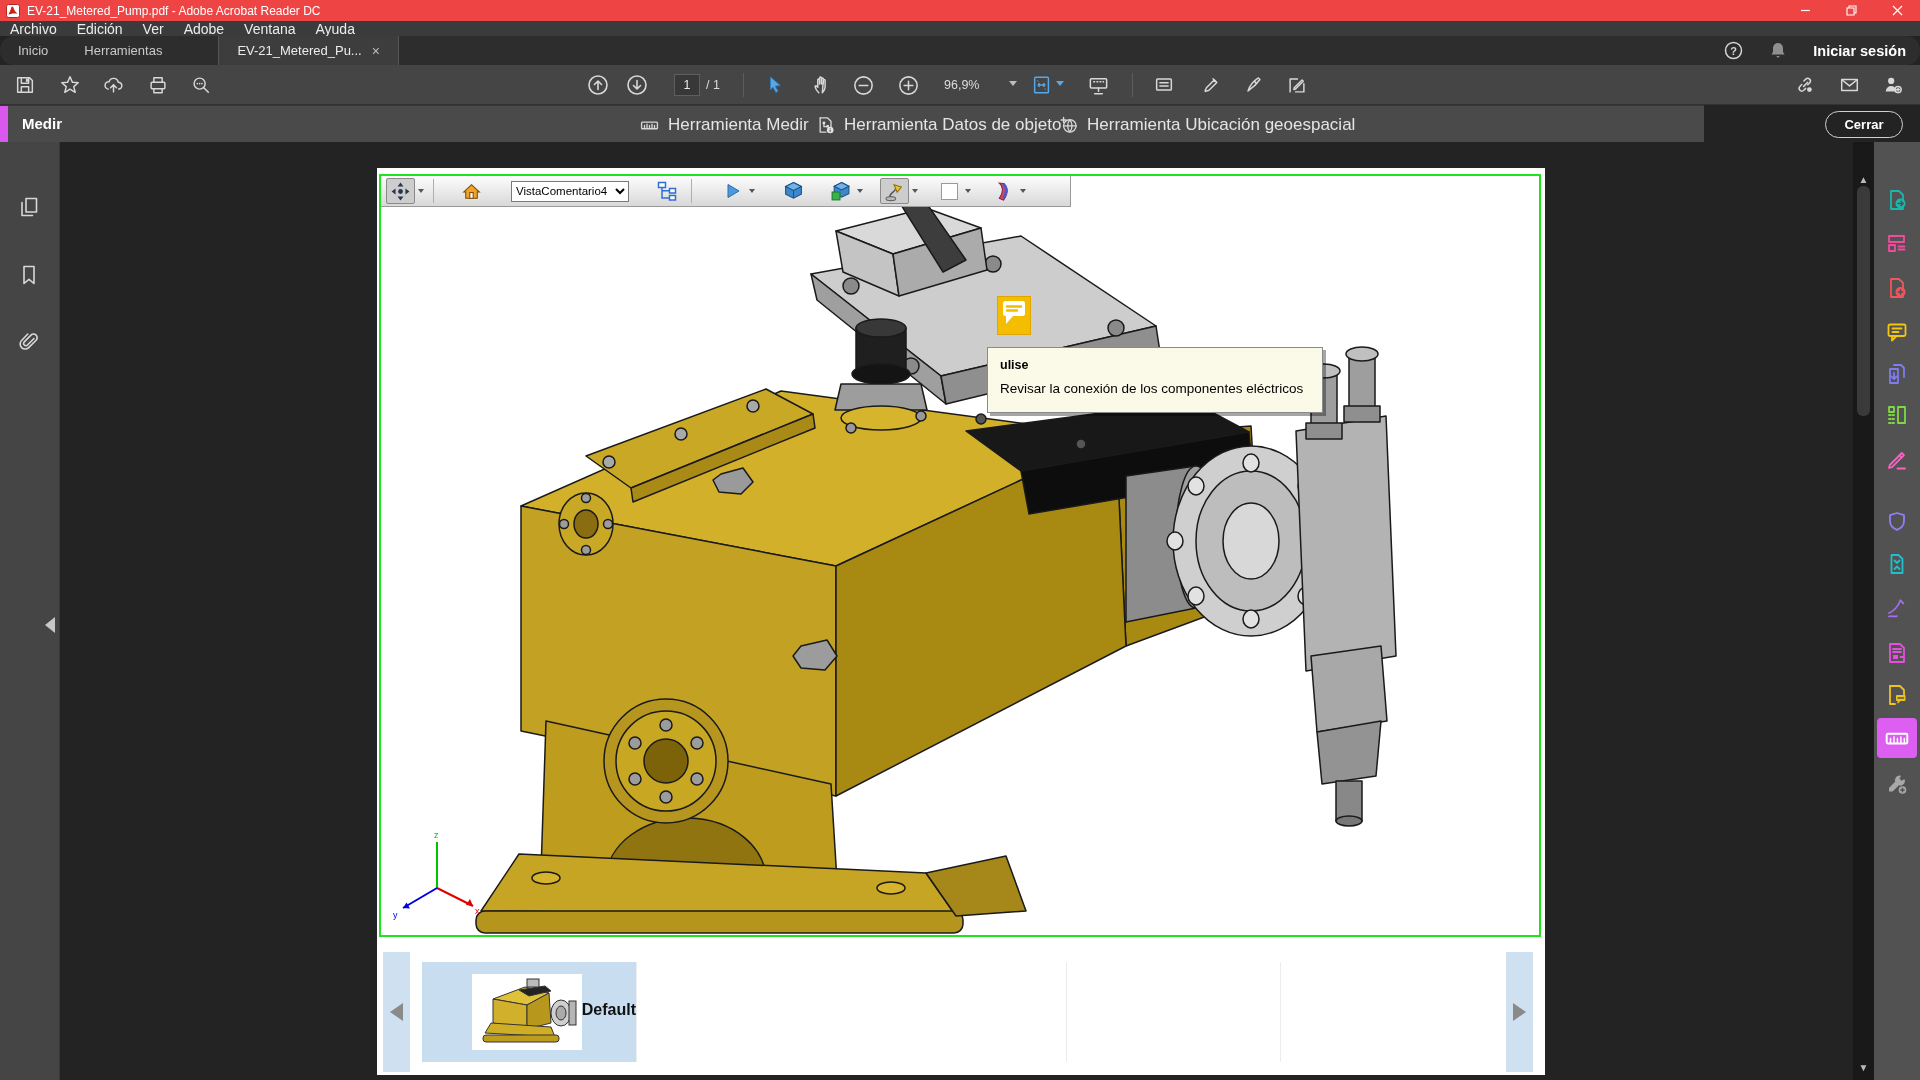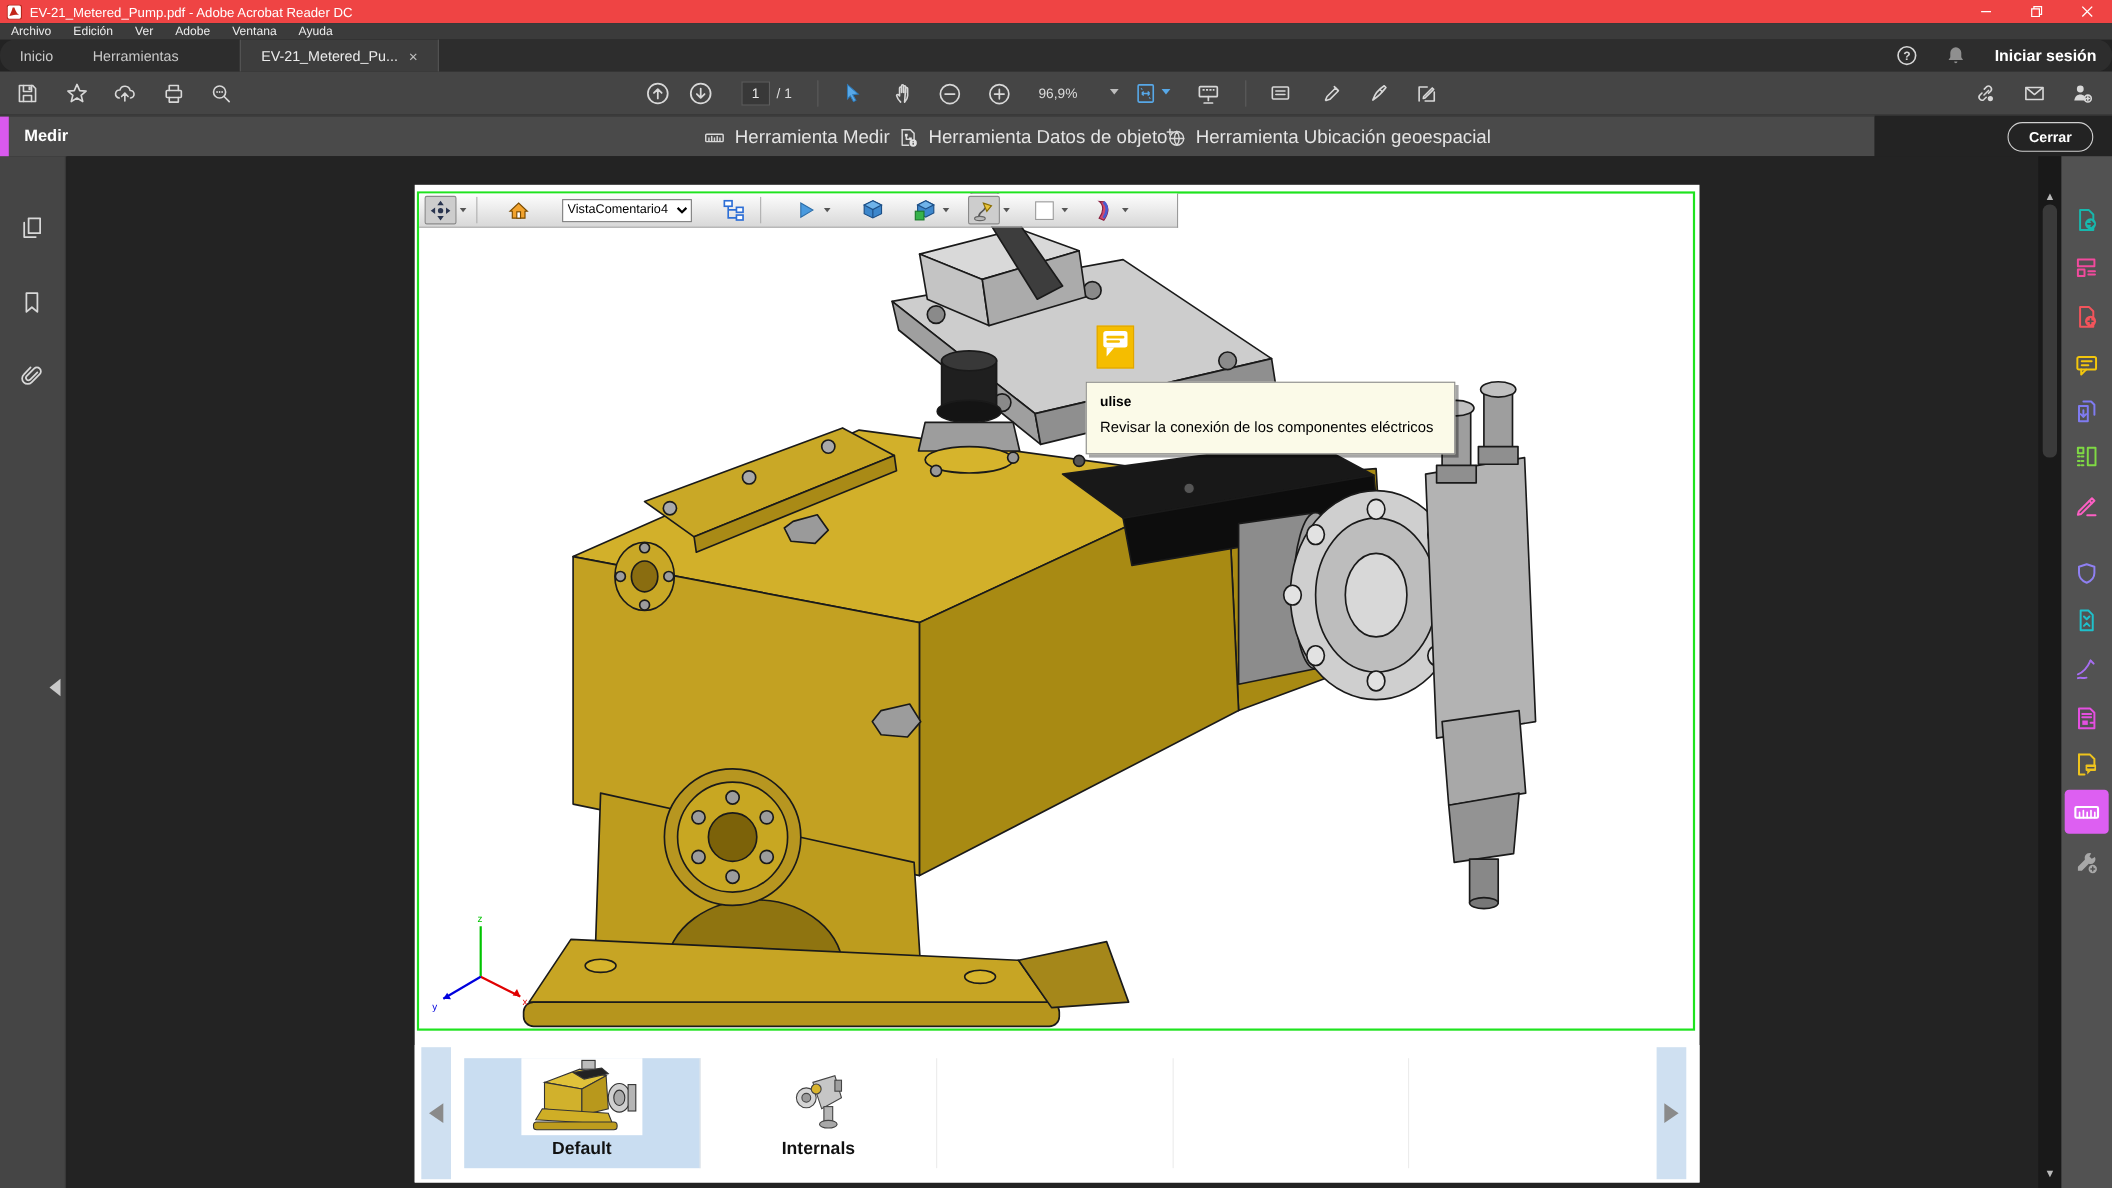--- a/index.html
+++ b/index.html
@@ -4,21 +4,21 @@
 <style>
   * { margin:0; padding:0; box-sizing:border-box; }
   html,body { width:1920px; height:1080px; overflow:hidden; background:#232323;
     font-family:"Liberation Sans", sans-serif; -webkit-user-select:none; user-select:none; cursor:default; }
   .ab { position:absolute; }
   .scr { position:relative; width:1920px; height:1080px; }
   
   .titlebar { left:0; top:0; width:1920px; height:21px; background:#ef4444; display:flex; align-items:center; color:#fff; font-size:12px; }
   .winbtn { width:46px; height:21px; display:flex; align-items:center; justify-content:center; color:#fff; }
   
-  .menubar { left:0; top:21px; width:1920px; height:15px; background:#3b3b3b; display:flex; align-items:center; color:#ececec; font-size:11px; }
+  .menubar { left:0; top:21px; width:1920px; height:15px; background:#3b3b3b; display:flex; align-items:center; color:#ececec; font-size:14px; }
   .menubar span { margin:0 10px; }
   
   .tabbar { left:0; top:36px; width:1920px; height:29px; background:#2d2d2d; display:flex; align-items:flex-end; color:#c9c9c9; font-size:13px;border-radius:14px; }
   .tab { height:29px; display:flex; align-items:center; padding:0 18px; }
   .tab.active { background:#3d3d3d; border-left:1px solid #555; border-right:1px solid #555; color:#ececec; }
   .tabright { position:absolute; right:14px; top:0; height:29px; display:flex; align-items:center; gap:26px; color:#d6d6d6; }
   
   .toolbar { left:0; top:65px; width:1920px; height:40px; background:#454545; border-bottom:1px solid #333; }
   .tbi { position:absolute; top:4px; width:32px; height:32px; display:flex; align-items:center; justify-content:center; }
   .ln { fill:none; stroke:#d8d8d8; stroke-width:1.6; stroke-linecap:round; stroke-linejoin:round; }
@@ -56,21 +56,21 @@
   
   .noteicon { position:absolute; left:616px; top:120px; width:34px; height:39px; background:#f5bd00; border:1px solid #e0a500; display:flex; align-items:flex-start; justify-content:center; }
   .tooltip { position:absolute; left:606px; top:171px; width:336px; height:66px; background:#fbfae8; border:1px solid #8a8a8a; box-shadow:3px 3px 0 rgba(0,0,0,.35); padding:10px 12px; color:#000; }
   .tooltip .au { font-weight:bold; font-size:12.5px; }
   .tooltip .tx { font-size:13.5px; margin-top:9px; }
   
   .viewspane { position:absolute; left:0; top:782px; width:1168px; height:125px; background:#fff; }
   .vp-arrow { position:absolute; top:2px; width:27px; height:120px; background:#cfe0f1; display:flex; align-items:center; justify-content:center; }
   .tri-l { width:0;height:0;border-top:9px solid transparent;border-bottom:9px solid transparent;border-right:13px solid #8a8a8a; }
   .tri-r { width:0;height:0;border-top:9px solid transparent;border-bottom:9px solid transparent;border-left:13px solid #8a8a8a; }
-  .vcell { position:absolute; top:12px; width:215px; height:100px; display:flex; flex-direction:column; align-items:center; justify-content:flex-end; border-right:1px solid #ececec; }
+  .vcell { position:absolute; top:12px; width:215px; height:100px; display:flex; align-items:center; justify-content:flex-end; border-right:1px solid #ececec; }
   .vcell.sel { background:#c9ddf1; }
   .vlabel { font-weight:bold; font-size:16px; color:#111; margin:4px 0 8px; }
   .thumbbox { background:#fff; display:flex; align-items:center; justify-content:center; }
   .collapse { left:44px; top:617px; width:0; height:0; border-top:8px solid transparent; border-bottom:8px solid transparent; border-right:10px solid #c8c8c8; }
 </style>
 </head>
 <body>
 
 <div class="scr">
 
@@ -536,36 +536,20 @@
                   <rect x="52" y="2" width="12" height="8" fill="#bbb"></rect>
                   <ellipse cx="86" cy="36" rx="10" ry="13" fill="#cfcfcf"></ellipse>
                   <ellipse cx="86" cy="36" rx="5" ry="7" fill="#aaa"></ellipse>
                   <rect x="94" y="24" width="7" height="24" fill="#b5b5b5"></rect>
                 </g>
               </svg>
           </div>
           <div class="vlabel">Default</div>
         </div>
 
-        <div class="vcell" style="left:260px">
-          <div class="thumbbox" style="width:64px;height:62px">
-            <svg width="58" height="58" viewBox="0 0 58 58">
-                <g stroke="#444" stroke-width="1">
-                  <polygon points="24,12 44,6 50,26 32,36" fill="#c6c6c6"></polygon>
-                  <circle cx="18" cy="26" r="9" fill="#d4d4d4"></circle>
-                  <circle cx="18" cy="26" r="4" fill="#9a9a9a"></circle>
-                  <circle cx="27" cy="18" r="4.5" fill="#d8b32c"></circle>
-                  <rect x="34" y="34" width="8" height="14" fill="#b5b5b5"></rect>
-                  <ellipse cx="38" cy="50" rx="8" ry="3.5" fill="#a8a8a8"></ellipse>
-                  <rect x="44" y="10" width="6" height="10" fill="#9f9f9f"></rect>
-                </g>
-              </svg>
-          </div>
-          <div class="vlabel">Internals</div>
-        </div>
 
         <div class="vcell" style="left:475px"></div>
         <div class="vcell" style="left:689px"></div>
         <div class="vcell" style="left:903px; border-right:none"></div>
 
         <div class="vp-arrow" style="left:1129px">
             <div class="tri-r"></div>
           </div>
       </div>
     </div>

